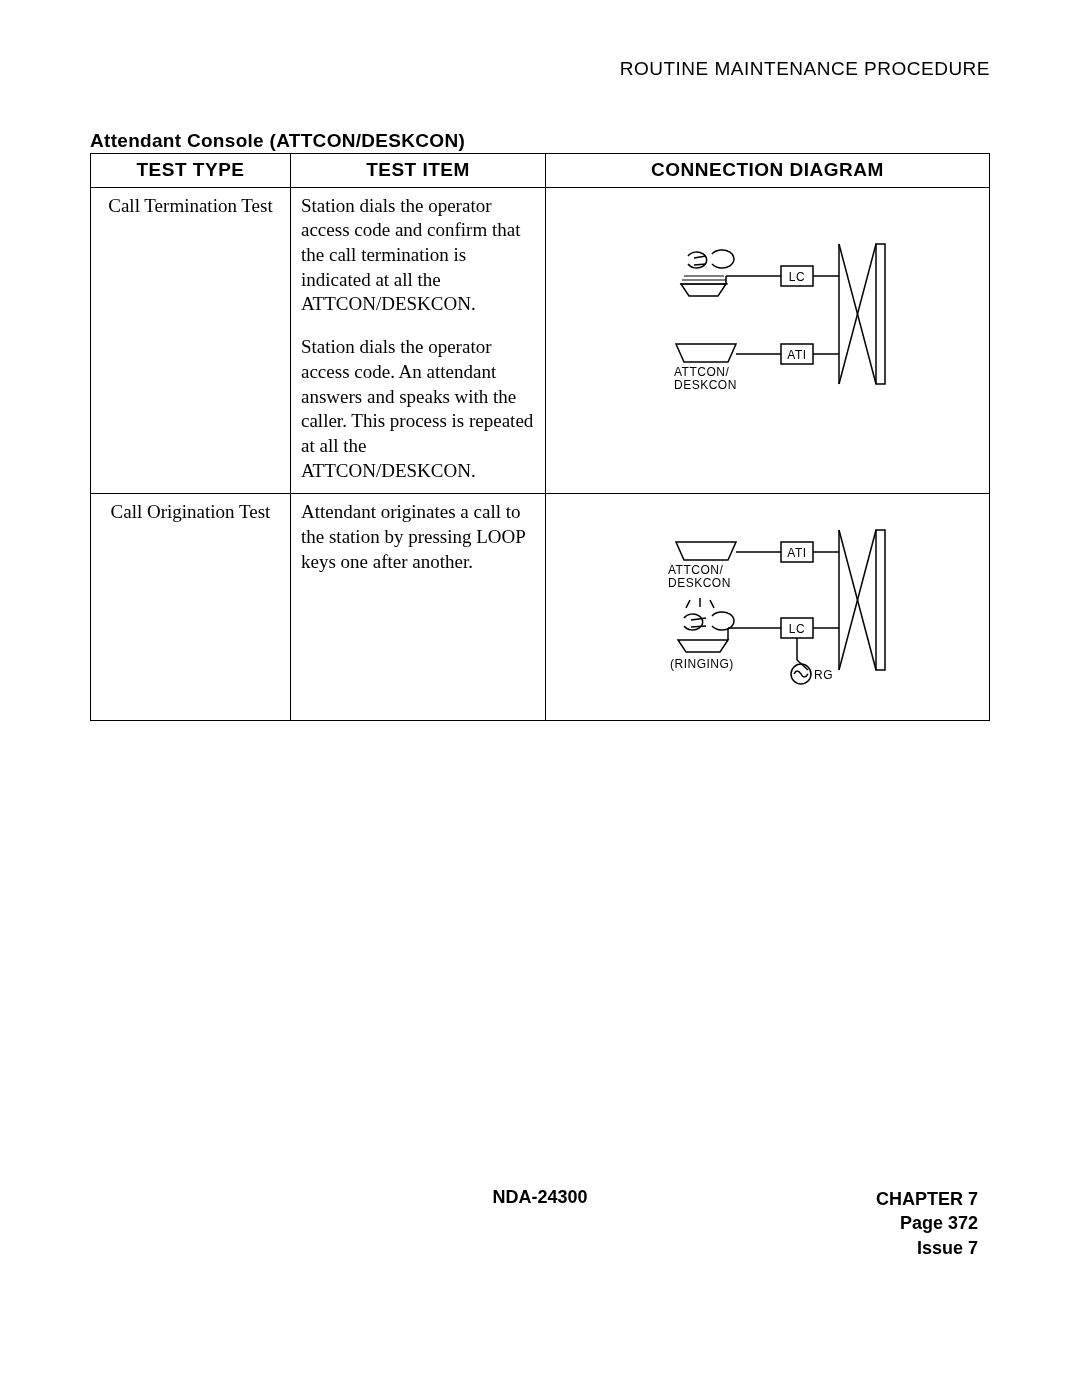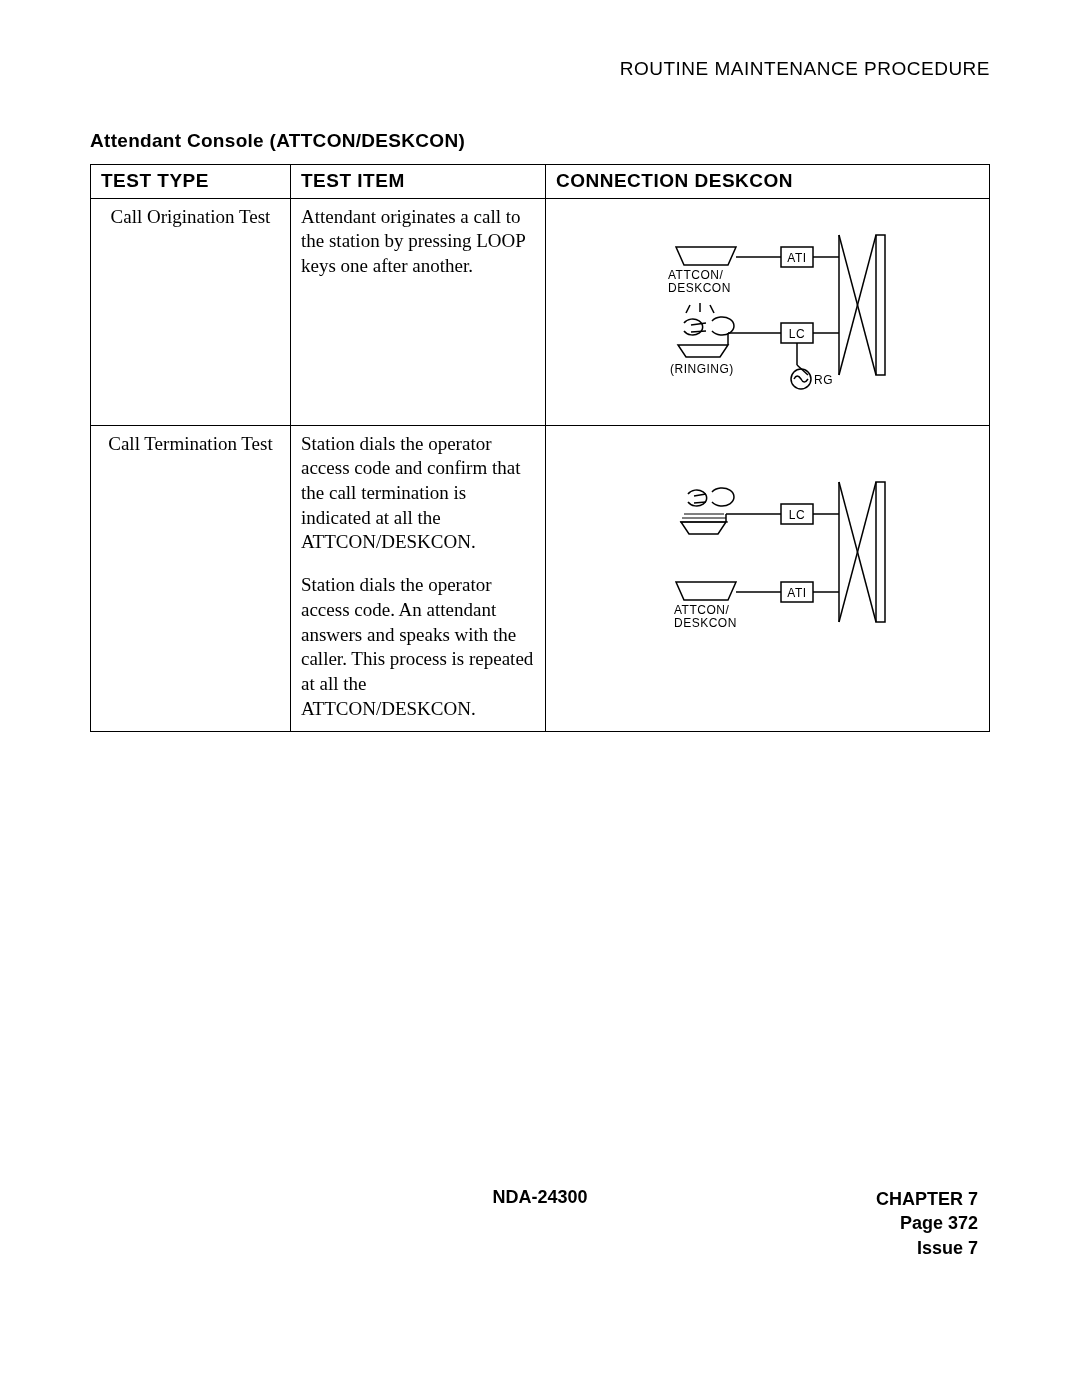--- a/index.html
+++ b/index.html
@@ -23,42 +23,42 @@
     font-weight: normal;
     font-size: 19px;
     text-align: right;
     letter-spacing: 0.5px;
   }
   .section-title {
     font-family: Arial, Helvetica, sans-serif;
     font-weight: bold;
     font-size: 19px;
     margin-top: 50px;
-    margin-bottom: 12px;
+    margin-bottom: 1px;
     letter-spacing: 0.3px;
   }
   table.main {
     border-collapse: collapse;
     width: 100%;
     table-layout: fixed;
   }
   table.main col.c1 { width: 200px; }
   table.main col.c2 { width: 255px; }
   table.main col.c3 { width: auto; }
   table.main th, table.main td {
     border: 1.5px solid #000;
     vertical-align: top;
     padding: 6px 10px 10px 10px;
     font-size: 19px;
     line-height: 1.3;
   }
   table.main th {
     font-family: Arial, Helvetica, sans-serif;
     font-weight: bold;
-    text-align: left;
+    text-align: center;
     letter-spacing: 0.5px;
     padding-top: 4px;
     padding-bottom: 4px;
   }
   td.testtype {
     text-align: center;
   }
   td.testitem {
     text-align: left;
   }
@@ -116,24 +116,75 @@
   <table class="main">
     <colgroup>
       <col class="c1">
         <col class="c2">
         <col class="c3">
     </colgroup>
     <thead>
       <tr>
         <th>TEST TYPE</th>
         <th>TEST ITEM</th>
-        <th>CONNECTION DESKCON</th>
+        <th>CONNECTION DIAGRAM</th>
       </tr>
     </thead>
     <tbody>
+
+      <tr>
+        <td class="testtype">Call Termination Test</td>
+        <td class="testitem">
+          <p>Station dials the operator access code and confirm that the call termination is indicated at all the ATTCON/DESKCON.</p>
+          <p>Station dials the operator access code. An attendant answers and speaks with the caller. This process is repeated at all the ATTCON/DESKCON.</p>
+        </td>
+        <td class="diagram-cell">
+          <div class="diagram-holder">
+            <svg width="440" height="250" viewBox="0 0 440 250">
+
+              <g stroke="#000" stroke-width="1.5" fill="none">
+                <rect x="320" y="50" width="9" height="140"></rect>
+                <line x1="283" y1="50" x2="283" y2="190"></line>
+                <line x1="283" y1="50" x2="320" y2="190"></line>
+                <line x1="283" y1="190" x2="320" y2="50"></line>
+              </g>
+
+              <g stroke="#000" stroke-width="1.5" fill="none">
+                <rect x="225" y="72" width="32" height="20" fill="#fff"></rect>
+                <line x1="257" y1="82" x2="283" y2="82"></line>
+                <line x1="170" y1="82" x2="225" y2="82"></line>
+              </g>
+              <text class="svglabel" x="241" y="87" text-anchor="middle">LC</text>
+
+              <g stroke="#000" stroke-width="1.5" fill="none">
+                <path d="M132 62 a10 8 0 1 1 0 8"></path>
+                <path d="M156 60 a12 9 0 1 1 0 10"></path>
+                <line x1="138" y1="64" x2="150" y2="62"></line>
+                <line x1="138" y1="71" x2="150" y2="70"></line>
+                <path d="M125 90 L170 90 L162 102 L133 102 Z"></path>
+                <path d="M128 82 h40 M126 86 h44 M124 90 h48" stroke-width="1"></path>
+                <line x1="170" y1="82" x2="170" y2="90"></line>
+              </g>
+
+              <g stroke="#000" stroke-width="1.5" fill="none">
+                <rect x="225" y="150" width="32" height="20" fill="#fff"></rect>
+                <line x1="257" y1="160" x2="283" y2="160"></line>
+                <line x1="180" y1="160" x2="225" y2="160"></line>
+              </g>
+              <text class="svglabel" x="241" y="165" text-anchor="middle">ATI</text>
+
+              <g stroke="#000" stroke-width="1.5" fill="none">
+                <path d="M120 150 L180 150 L172 168 L128 168 Z"></path>
+              </g>
+              <text class="svglabel" x="118" y="182">ATTCON/</text>
+              <text class="svglabel" x="118" y="195">DESKCON</text>
+            </svg>
+          </div>
+        </td>
+      </tr>
 
       <tr>
         <td class="testtype">Call Origination Test</td>
         <td class="testitem">
           <p>Attendant originates a call to the station by pressing LOOP keys one after another.</p>
         </td>
         <td class="diagram-cell">
           <div class="diagram-holder">
             <svg width="440" height="210" viewBox="0 0 440 210">
 
@@ -181,71 +232,20 @@
                 <line x1="241" y1="138" x2="241" y2="160"></line>
                 <line x1="241" y1="160" x2="252" y2="170"></line>
                 <circle cx="245" cy="174" r="10"></circle>
                 <path d="M238 174 q3 -6 7 0 q3 6 7 0"></path>
               </g>
               <text class="svglabel" x="258" y="179">RG</text>
             </svg>
           </div>
         </td>
       </tr>
-
-      <tr>
-        <td class="testtype">Call Termination Test</td>
-        <td class="testitem">
-          <p>Station dials the operator access code and confirm that the call termination is indicated at all the ATTCON/DESKCON.</p>
-          <p>Station dials the operator access code. An attendant answers and speaks with the caller. This process is repeated at all the ATTCON/DESKCON.</p>
-        </td>
-        <td class="diagram-cell">
-          <div class="diagram-holder">
-            <svg width="440" height="250" viewBox="0 0 440 250">
-
-              <g stroke="#000" stroke-width="1.5" fill="none">
-                <rect x="320" y="50" width="9" height="140"></rect>
-                <line x1="283" y1="50" x2="283" y2="190"></line>
-                <line x1="283" y1="50" x2="320" y2="190"></line>
-                <line x1="283" y1="190" x2="320" y2="50"></line>
-              </g>
-
-              <g stroke="#000" stroke-width="1.5" fill="none">
-                <rect x="225" y="72" width="32" height="20" fill="#fff"></rect>
-                <line x1="257" y1="82" x2="283" y2="82"></line>
-                <line x1="170" y1="82" x2="225" y2="82"></line>
-              </g>
-              <text class="svglabel" x="241" y="87" text-anchor="middle">LC</text>
-
-              <g stroke="#000" stroke-width="1.5" fill="none">
-                <path d="M132 62 a10 8 0 1 1 0 8"></path>
-                <path d="M156 60 a12 9 0 1 1 0 10"></path>
-                <line x1="138" y1="64" x2="150" y2="62"></line>
-                <line x1="138" y1="71" x2="150" y2="70"></line>
-                <path d="M125 90 L170 90 L162 102 L133 102 Z"></path>
-                <path d="M128 82 h40 M126 86 h44 M124 90 h48" stroke-width="1"></path>
-                <line x1="170" y1="82" x2="170" y2="90"></line>
-              </g>
-
-              <g stroke="#000" stroke-width="1.5" fill="none">
-                <rect x="225" y="150" width="32" height="20" fill="#fff"></rect>
-                <line x1="257" y1="160" x2="283" y2="160"></line>
-                <line x1="180" y1="160" x2="225" y2="160"></line>
-              </g>
-              <text class="svglabel" x="241" y="165" text-anchor="middle">ATI</text>
-
-              <g stroke="#000" stroke-width="1.5" fill="none">
-                <path d="M120 150 L180 150 L172 168 L128 168 Z"></path>
-              </g>
-              <text class="svglabel" x="118" y="182">ATTCON/</text>
-              <text class="svglabel" x="118" y="195">DESKCON</text>
-            </svg>
-          </div>
-        </td>
-      </tr>
     </tbody>
   </table>
 
   <div class="footer">
     <div class="footer-left">NDA-24300</div>
     <div class="footer-right">
       <div>CHAPTER 7</div>
       <div>Page 372</div>
       <div>Issue 7</div>
     </div>

